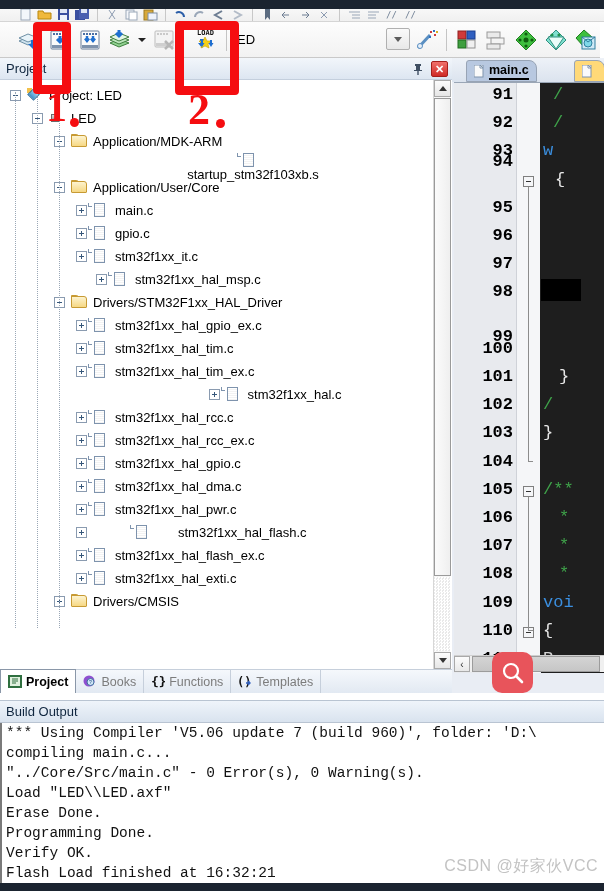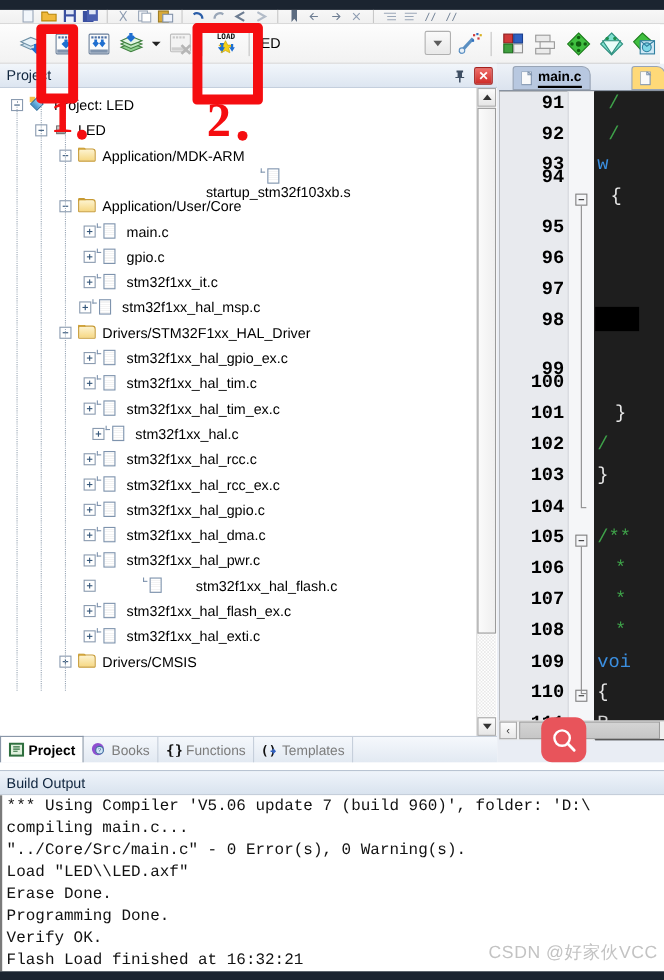--- a/index.html
+++ b/index.html
@@ -637,21 +637,21 @@
             <span style="width: 3px; flex: 0 0 auto;"></span>
             <span class="ico"><span class="file"><span class="sheet"></span><span class="fold"></span></span></span>
             <span class="lbl">gpio.c</span>
           </div>
           <div class="trow" style="padding-left: 76px;">
             <span class="tog plus"></span>
             <span style="width: 3px; flex: 0 0 auto;"></span>
             <span class="ico"><span class="file"><span class="sheet"></span><span class="fold"></span></span></span>
             <span class="lbl">stm32f1xx_it.c</span>
           </div>
-          <div class="trow" style="padding-left: 72px;">
+          <div class="trow" style="padding-left: 96px;">
             <span class="tog plus"></span>
             <span style="width: 3px; flex: 0 0 auto;"></span>
             <span class="ico"><span class="file"><span class="sheet"></span><span class="fold"></span></span></span>
             <span class="lbl">stm32f1xx_hal_msp.c</span>
           </div>
           <div class="trow" style="padding-left: 54px;">
             <span class="tog"></span>
             <span style="width: 3px; flex: 0 0 auto;"></span>
             <span class="ico"><span class="folder open"><span class="tab"></span><span class="back"></span></span></span>
             <span class="lbl">Drivers/STM32F1xx_HAL_Driver</span>
@@ -667,21 +667,21 @@
             <span style="width: 3px; flex: 0 0 auto;"></span>
             <span class="ico"><span class="file"><span class="sheet"></span><span class="fold"></span></span></span>
             <span class="lbl">stm32f1xx_hal_tim.c</span>
           </div>
           <div class="trow" style="padding-left: 76px;">
             <span class="tog plus"></span>
             <span style="width: 3px; flex: 0 0 auto;"></span>
             <span class="ico"><span class="file"><span class="sheet"></span><span class="fold"></span></span></span>
             <span class="lbl">stm32f1xx_hal_tim_ex.c</span>
           </div>
-          <div class="trow" style="padding-left: 84px;">
+          <div class="trow" style="padding-left: 120px; justify-content: center;">
             <span class="tog plus"></span>
             <span style="width: 3px; flex: 0 0 auto;"></span>
             <span class="ico"><span class="file"><span class="sheet"></span><span class="fold"></span></span></span>
             <span class="lbl">stm32f1xx_hal.c</span>
           </div>
           <div class="trow" style="padding-left: 76px;">
             <span class="tog plus"></span>
             <span style="width: 3px; flex: 0 0 auto;"></span>
             <span class="ico"><span class="file"><span class="sheet"></span><span class="fold"></span></span></span>
             <span class="lbl">stm32f1xx_hal_rcc.c</span>

